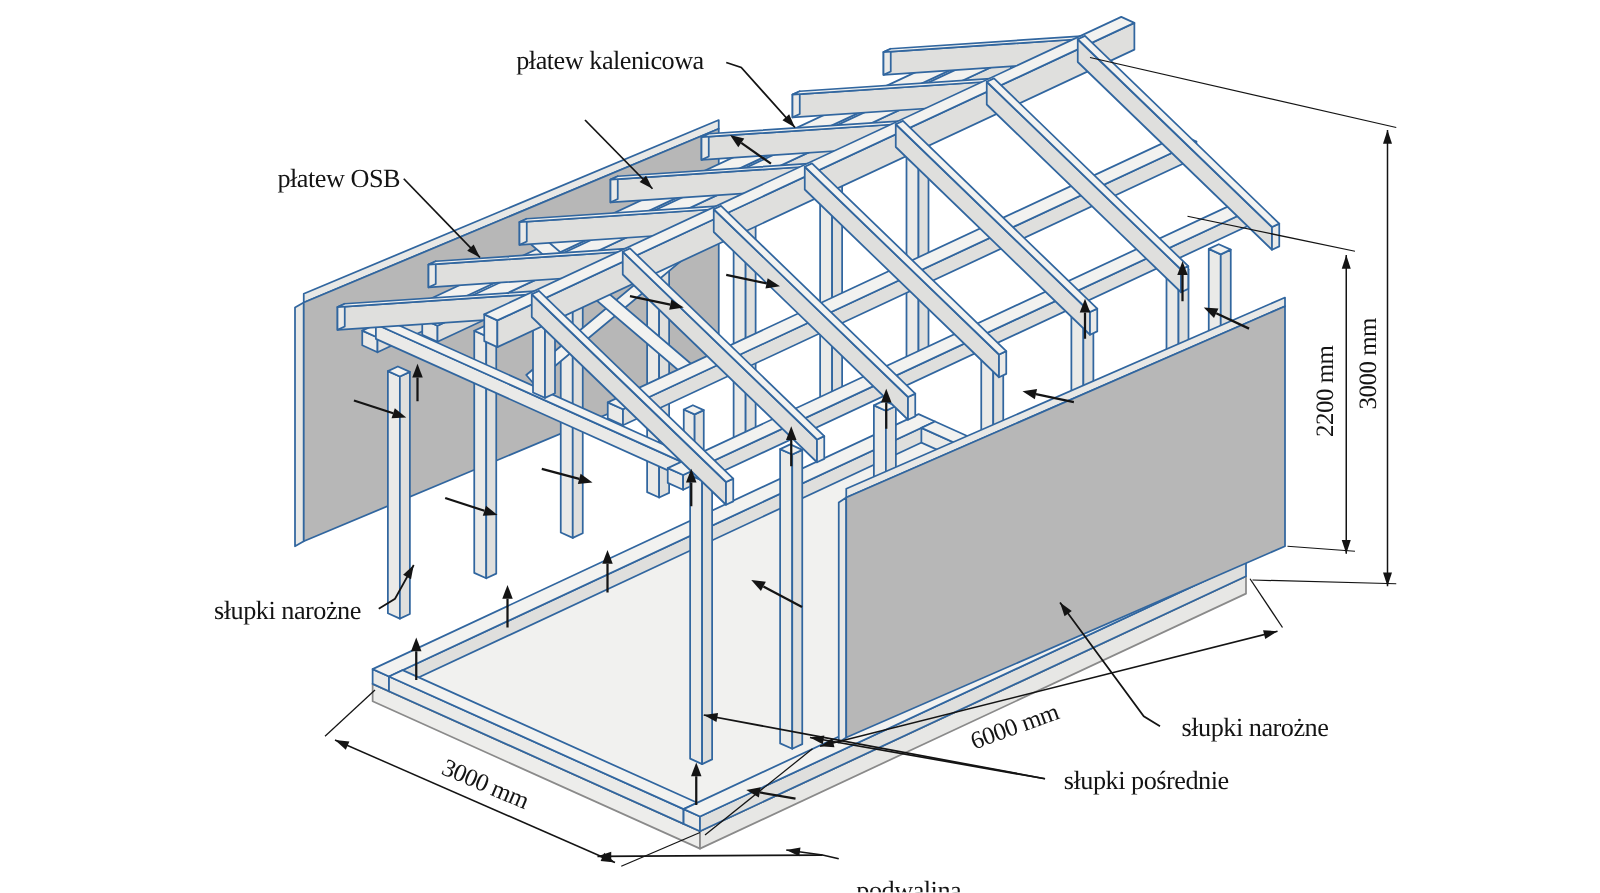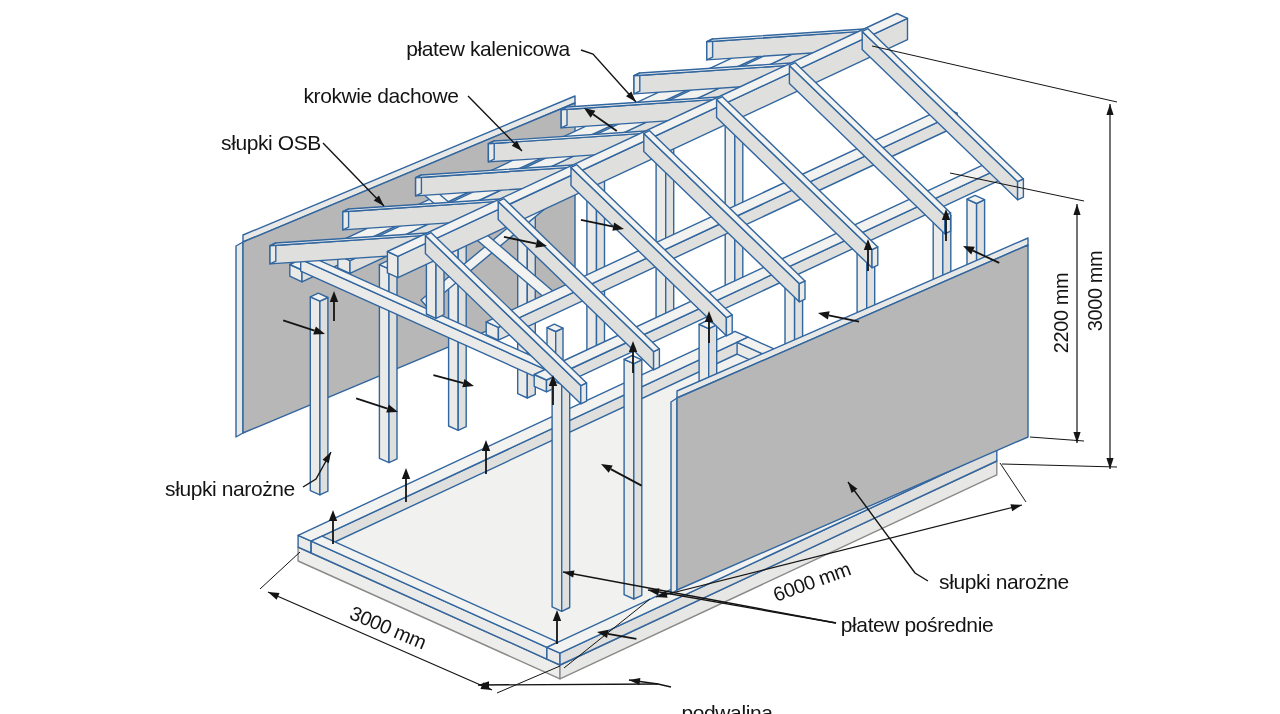--- a/index.html
+++ b/index.html
@@ -1,17 +1,17 @@
 <!DOCTYPE html>
 <html><head>
 <meta charset="utf-8">
 <style>
   html,body{margin:0;padding:0;background:#fff;}
   #stage{position:relative;width:1280px;height:714px;background:#ffffff;overflow:hidden;
-         font-family:Liberation Sans, sans-serif;}
+         font-family:Liberation Serif, serif;}
   #drawing{position:absolute;left:0;top:0;}
   .lbl{position:absolute;transform:translate(-50%,-50%);white-space:nowrap;
        font-size:21px;color:#141414;letter-spacing:-0.4px;}
   .lbl.dim{font-size:20px;}
   .rot{transform:translate(-50%,-50%) rotate(var(--rot));}
 </style>
 </head>
 <body>
 
 <div id="stage">
@@ -261,24 +261,23 @@
         <line x1="616.7660817715597" y1="130.94305745404182" x2="593.0106724871789" y2="114.3093407998615" stroke="#141414" stroke-width="1.8"></line>
         <polygon points="584,108 595.4196935198534,110.86890221384773 590.6016514545045,117.74977938587527" fill="#141414"></polygon>
         <line x1="641.6155892715107" y1="485.595691888151" x2="610.7124235214482" y2="469.1641871906448" stroke="#141414" stroke-width="1.8"></line>
         <polygon points="601,464 612.6842040851488,465.4558073006373 608.7406429577475,472.8725670806523" fill="#141414"></polygon>
         <line x1="636.3923101204883" y1="638.9459271066772" x2="607.8328852831343" y2="633.9101299543362" stroke="#141414" stroke-width="1.8"></line>
         <polygon points="597,632 608.5622076293354,629.773937391685 607.1035629369331,638.0463225169874" fill="#141414"></polygon>
       </g>
     </svg>
 
   <div class="lbl" style="left:488px;top:49px">płatew kalenicowa</div>
-  <div class="lbl" style="left:381px;top:96px">krokwie dachowe</div>
-  <div class="lbl" style="left:271px;top:143px">słupki OSB</div>
+  <div class="lbl" style="left:271px;top:143px">płatew OSB</div>
   <div class="lbl" style="left:230px;top:489px">słupki narożne</div>
   <div class="lbl" style="left:1004px;top:582px">słupki narożne</div>
-  <div class="lbl" style="left:917px;top:625px">płatew pośrednie</div>
+  <div class="lbl" style="left:917px;top:625px">słupki pośrednie</div>
   <div class="lbl" style="left:727px;top:713px">podwalina</div>
 
   <div class="lbl dim rot" style="left:388px;top:628px;--rot:23deg">3000 mm</div>
   <div class="lbl dim rot" style="left:812px;top:582px;--rot:-20deg">6000 mm</div>
   <div class="lbl dim rot" style="left:1061px;top:313px;--rot:-90deg">2200 mm</div>
   <div class="lbl dim rot" style="left:1095px;top:291px;--rot:-90deg">3000 mm</div>
 </div>
 
 </body></html>

